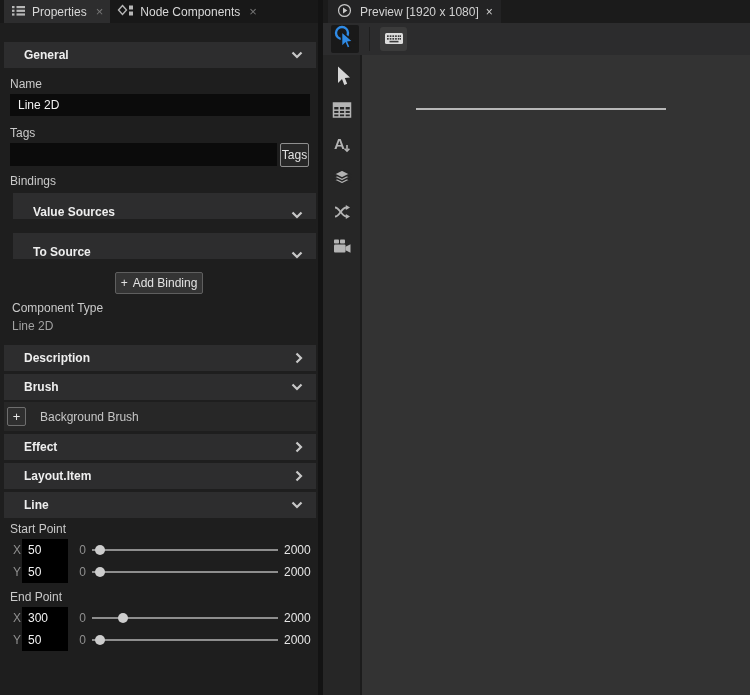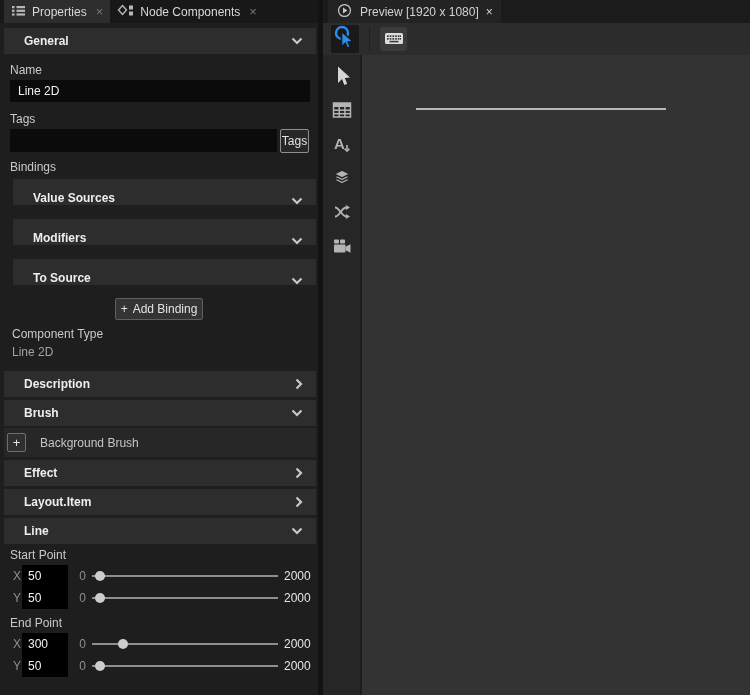--- a/index.html
+++ b/index.html
@@ -100,21 +100,21 @@
             <path d="M5.5 2.5 L9.5 7 L5.5 11.5 L1.5 7 Z" fill="none" stroke="#b8b8b8" stroke-width="1.4"></path>
             <rect x="12" y="2.5" width="4" height="4" fill="#b8b8b8"></rect>
             <rect x="12" y="8.5" width="4" height="4" fill="#b8b8b8"></rect>
           </svg>
         </span>
         <span>Node Components</span>
         <span class="close">×</span>
       </div>
     </div>
 
-    <div class="sec-header" style="margin-top:5px">
+    <div class="sec-header" style="margin-top:19px">
       <span>General</span>
       <span class="chev">
         <svg width="12" height="8" viewBox="0 0 12 8">
             <path d="M1.5 1.5 L6 6 L10.5 1.5" fill="none" stroke="#c8c8c8" stroke-width="2.2"></path>
           </svg>
       </span>
     </div>
 
     <div class="flabel">Name</div>
     <div class="text-input">Line 2D</div>
@@ -122,28 +122,20 @@
     <div class="flabel" style="margin-top:10px">Tags</div>
     <div class="tags-row">
       <div class="text-input"></div>
       <div class="tags-btn">Tags</div>
     </div>
 
     <div class="flabel" style="margin-top:7px">Bindings</div>
 
     <div class="sec-header indent" style="margin-top:5px">
       <span>Value Sources</span>
-      <span class="chev">
-        <svg width="12" height="8" viewBox="0 0 12 8">
-            <path d="M1.5 1.5 L6 6 L10.5 1.5" fill="none" stroke="#c8c8c8" stroke-width="2.2"></path>
-          </svg>
-      </span>
-    </div>
-    <div class="sec-header indent" style="margin-top:14px">
-      <span>Modifiers</span>
       <span class="chev">
         <svg width="12" height="8" viewBox="0 0 12 8">
             <path d="M1.5 1.5 L6 6 L10.5 1.5" fill="none" stroke="#c8c8c8" stroke-width="2.2"></path>
           </svg>
       </span>
     </div>
     <div class="sec-header indent" style="margin-top:14px">
       <span>To Source</span>
       <span class="chev">
         <svg width="12" height="8" viewBox="0 0 12 8">

